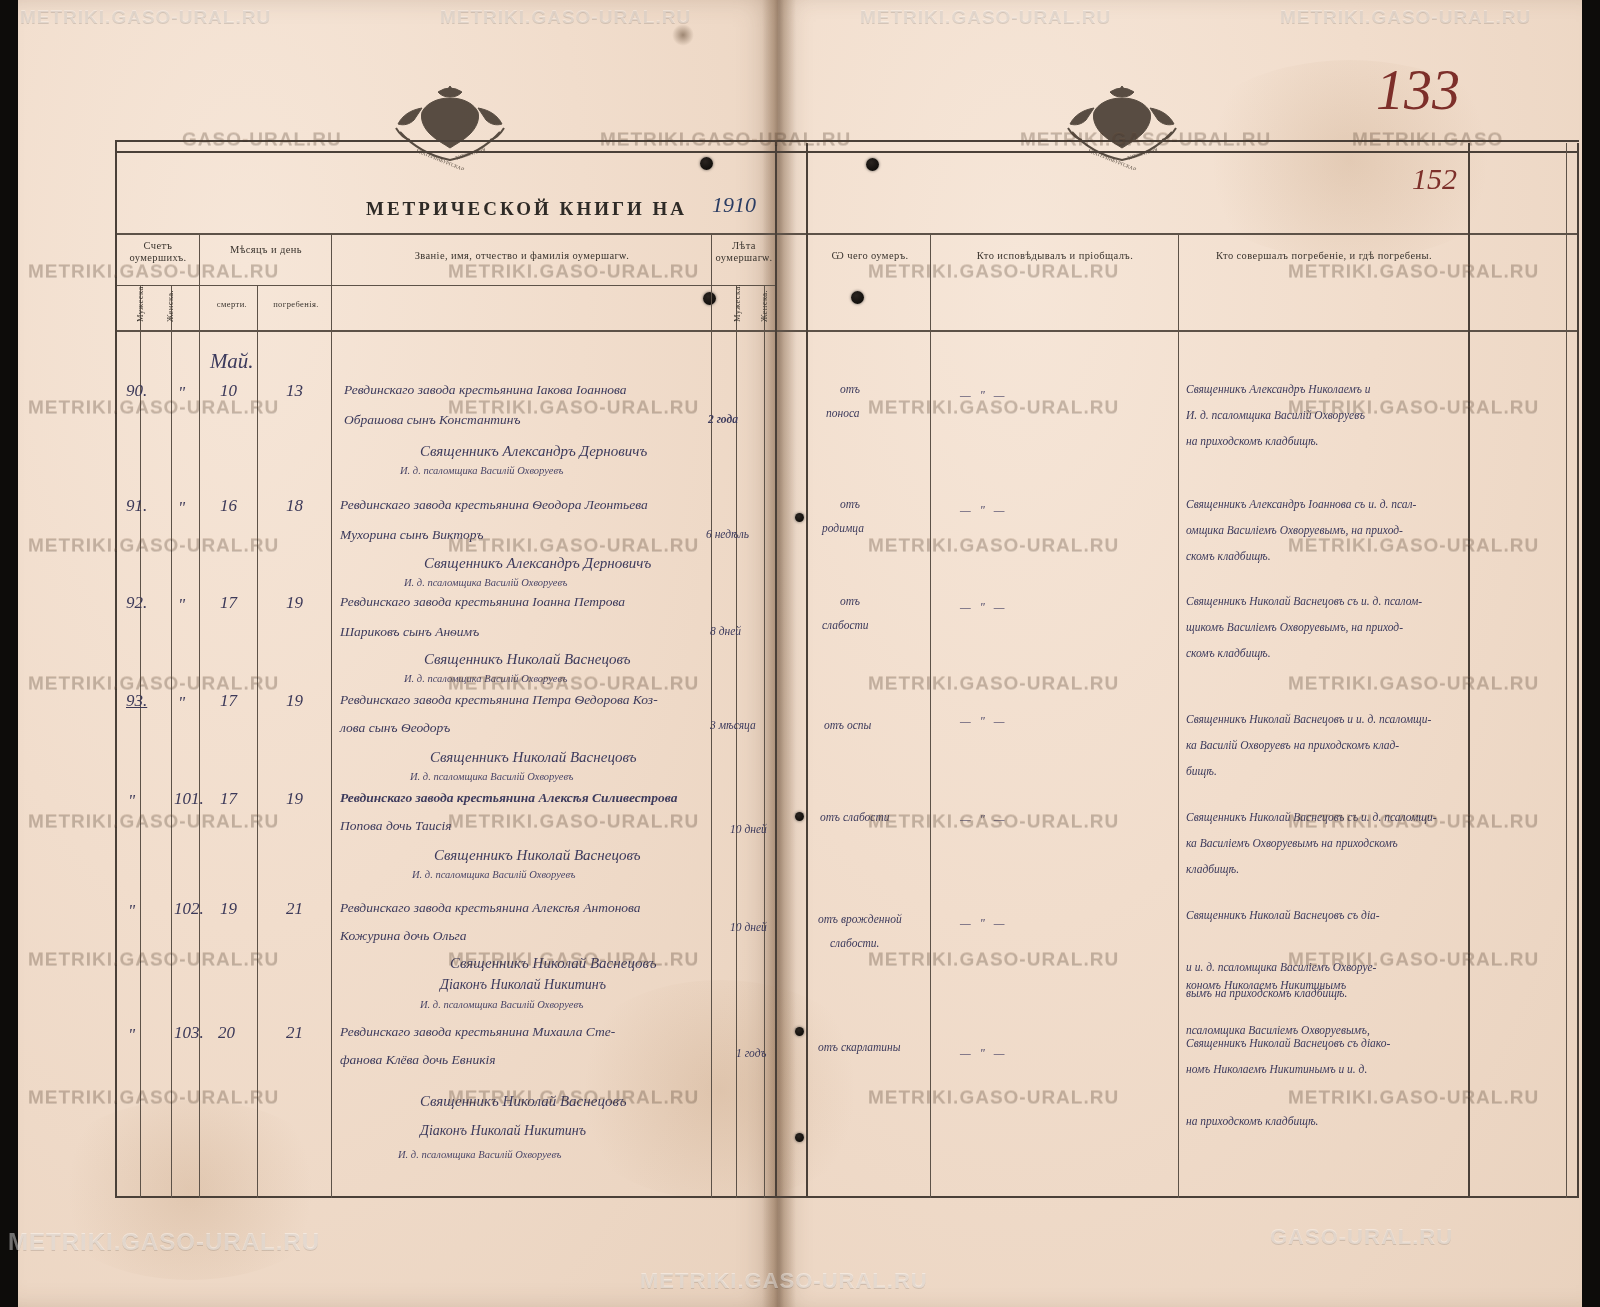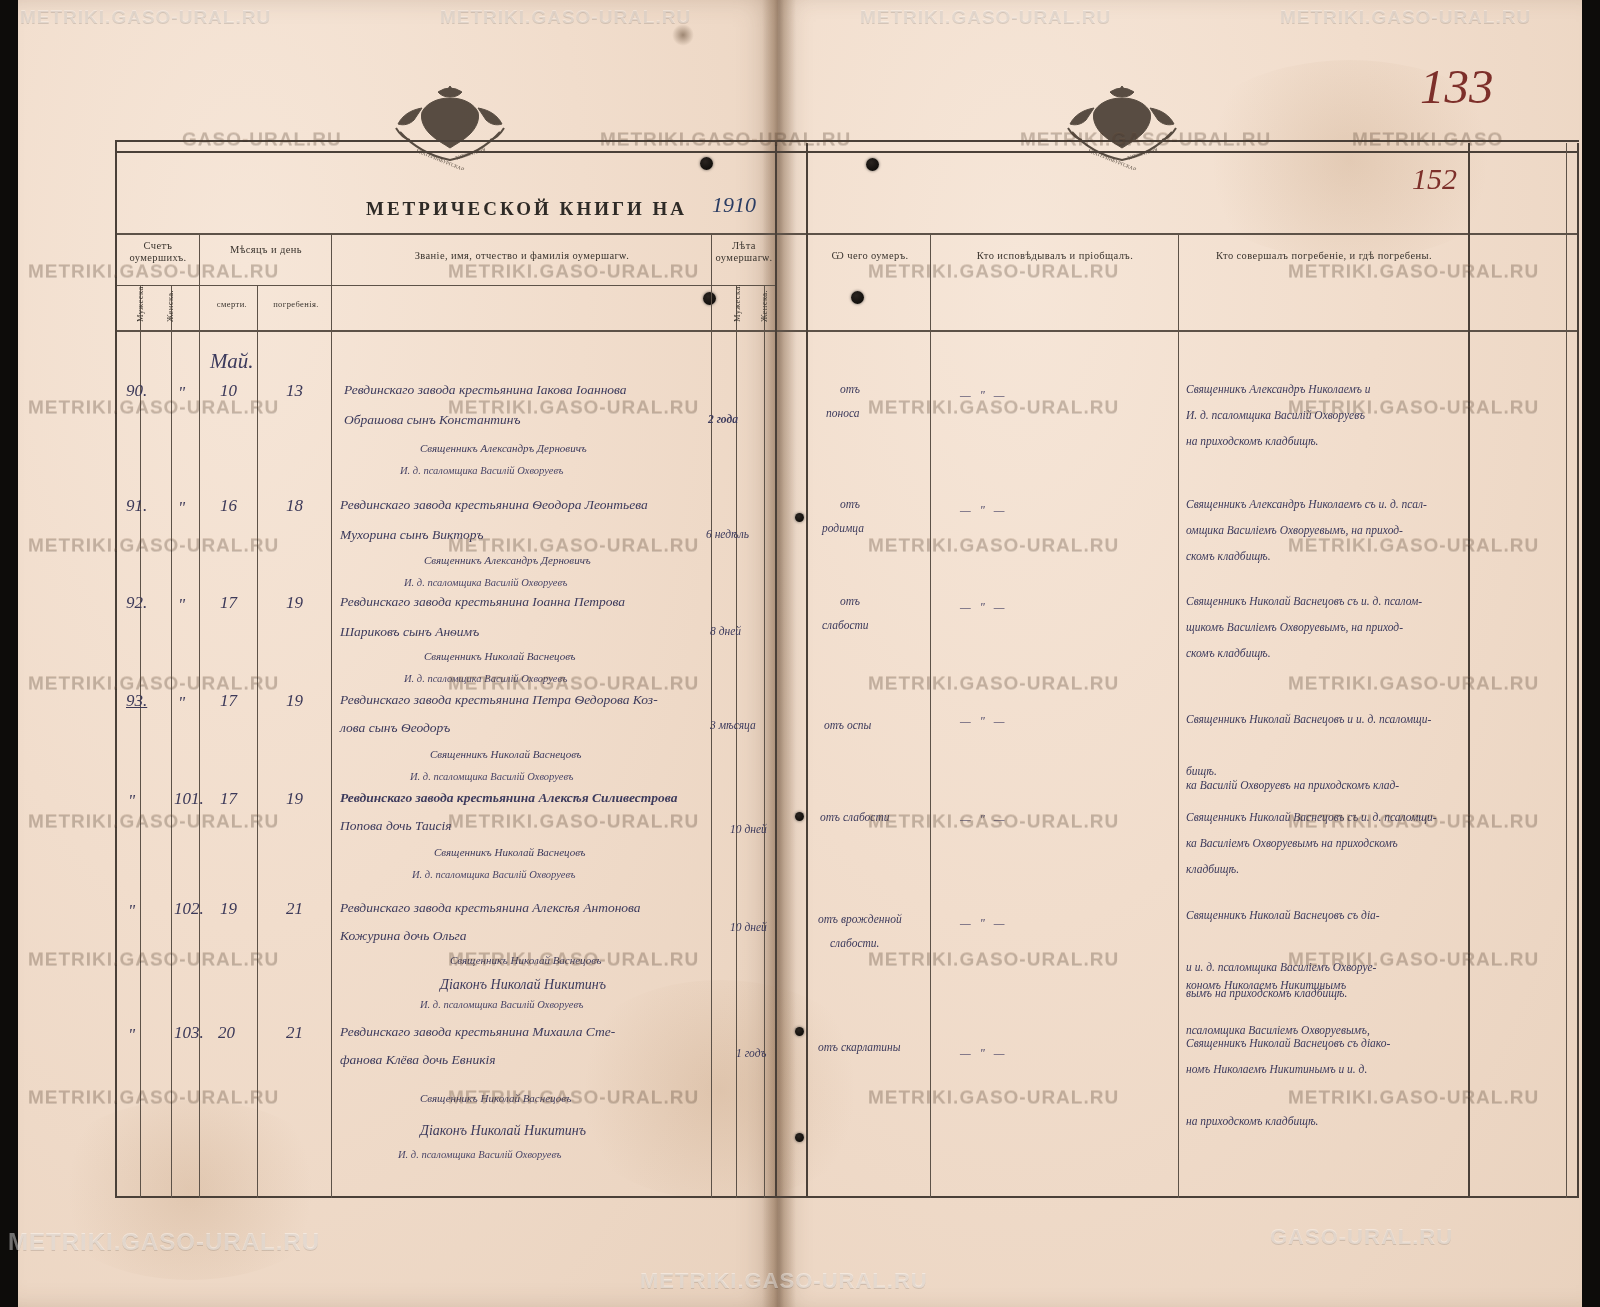--- a/index.html
+++ b/index.html
@@ -130,21 +130,21 @@
     position: absolute;
     font-family: "Liberation Serif", serif;
     font-style: italic;
     color: #3c3a5c;
     white-space: nowrap;
     line-height: 1.25;
   }
   .hw.num  { font-size: 17px; color: #3b3858; }
   .hw.month { font-size: 21px; }
   .hw.body { font-size: 13.5px; }
-  .hw.sig  { font-size: 11px; }
+  .hw.sig  { font-size: 15px; }
   .hw.sub  { font-size: 10.5px; color: #4a4668; }
   .hw.small { font-size: 11.5px; }
   .hw.dots { color: #4a4668; letter-spacing: 3px; font-size: 12px; }
 
   
   .crest {
     position: absolute;
     width: 120px;
     height: 92px;
     pointer-events: none;
@@ -218,21 +218,21 @@
   <div class="hole" style="left:700px;top:157px;"></div>
   <div class="hole" style="left:866px;top:158px;"></div>
   <div class="hole" style="left:703px;top:292px;"></div>
   <div class="hole" style="left:851px;top:291px;"></div>
   <div class="hole" style="left:795px;top:513px;width:9px;height:9px;"></div>
   <div class="hole" style="left:795px;top:812px;width:9px;height:9px;"></div>
   <div class="hole" style="left:795px;top:1027px;width:9px;height:9px;"></div>
   <div class="hole" style="left:795px;top:1133px;width:9px;height:9px;"></div>
   <div class="paper-stain" style="left:672px;top:24px;width:22px;height:22px;background:radial-gradient(circle,rgba(90,66,44,.55) 0%,rgba(90,66,44,0) 70%);"></div>
 
-  <div class="folio" style="left:1420px;top:58px;font-size:49px;">133</div>
+  <div class="folio" style="left:1376px;top:58px;font-size:56px;">133</div>
   <div class="folio" style="left:1412px;top:162px;font-size:30px;">152</div>
 
   <div class="hdr-title" style="left:366px;top:198px;">МЕТРИЧЕСКОЙ КНИГИ НА</div>
   <div class="hdr-year" style="left:712px;top:192px;">1910</div>
 
   <div class="rule" style="left:115px;top:140px;width:1464px;height:2px;"></div>
   <div class="rule" style="left:115px;top:151px;width:1464px;height:2px;"></div>
   <div class="rule thin" style="left:115px;top:233px;width:1464px;height:1.6px;"></div>
   <div class="rule thin" style="left:115px;top:285px;width:610px;height:1.4px;"></div>
   <div class="rule thin" style="left:712px;top:285px;width:64px;height:1.4px;"></div>
@@ -298,21 +298,21 @@
   <div class="hw num" style="left:220px;top:495px;">16</div>
   <div class="hw num" style="left:286px;top:495px;">18</div>
   <div class="hw body" style="left:340px;top:497px;">Ревдинскаго завода крестьянина Ѳеодора Леонтьева</div>
   <div class="hw body" style="left:340px;top:527px;">Мухорина сынъ Викторъ</div>
   <div class="hw sig" style="left:424px;top:554px;">Священникъ Александръ Дерновичъ</div>
   <div class="hw sub" style="left:404px;top:576px;">И. д. псаломщика Василій Охворуевъ</div>
   <div class="hw small" style="left:706px;top:527px;">6 недѣль</div>
   <div class="hw small" style="left:840px;top:497px;">отъ</div>
   <div class="hw small" style="left:822px;top:521px;">родимца</div>
   <div class="hw dots" style="left:960px;top:503px;">—   "   —</div>
-  <div class="hw small" style="left:1186px;top:497px;">Священникъ Александръ Николаемъ съ и. д. псал-</div>
+  <div class="hw small" style="left:1186px;top:497px;">Священникъ Александръ Іоаннова съ и. д. псал-</div>
   <div class="hw small" style="left:1186px;top:523px;">омщика Василіемъ Охворуевымъ, на приход-</div>
   <div class="hw small" style="left:1186px;top:549px;">скомъ кладбищѣ.</div>
 
   <div class="hw num" style="left:126px;top:592px;">92.</div>
   <div class="hw num" style="left:178px;top:594px;">"</div>
   <div class="hw num" style="left:220px;top:592px;">17</div>
   <div class="hw num" style="left:286px;top:592px;">19</div>
   <div class="hw body" style="left:340px;top:594px;">Ревдинскаго завода крестьянина Іоанна Петрова</div>
   <div class="hw body" style="left:340px;top:624px;">Шариковъ сынъ Анѳимъ</div>
   <div class="hw sig" style="left:424px;top:650px;">Священникъ Николай Васнецовъ</div>
@@ -331,21 +331,21 @@
   <div class="hw num" style="left:286px;top:690px;">19</div>
   <div class="hw body" style="left:340px;top:692px;">Ревдинскаго завода крестьянина Петра Ѳедорова Коз-</div>
   <div class="hw body" style="left:340px;top:720px;">лова сынъ Ѳеодоръ</div>
   <div class="hw sig" style="left:430px;top:748px;">Священникъ Николай Васнецовъ</div>
   <div class="hw sub" style="left:410px;top:770px;">И. д. псаломщика Василій Охворуевъ</div>
   <div class="hw small" style="left:710px;top:718px;">3 мѣсяца</div>
   <div class="hw small" style="left:824px;top:718px;">отъ оспы</div>
   <div class="hw small" style="left:824px;top:742px;"></div>
   <div class="hw dots" style="left:960px;top:714px;">—   "   —</div>
   <div class="hw small" style="left:1186px;top:712px;">Священникъ Николай Васнецовъ и и. д. псаломщи-</div>
-  <div class="hw small" style="left:1186px;top:738px;margin-top:40px;">ка Василій Охворуевъ на приходскомъ клад-</div>
+  <div class="hw small" style="left:1186px;top:738px;">ка Василій Охворуевъ на приходскомъ клад-</div>
   <div class="hw small" style="left:1186px;top:764px;">бищѣ.</div>
 
   <div class="hw num" style="left:128px;top:790px;">"</div>
   <div class="hw num" style="left:174px;top:788px;">101.</div>
   <div class="hw num" style="left:220px;top:788px;">17</div>
   <div class="hw num" style="left:286px;top:788px;">19</div>
   <div class="hw body" style="left:340px;top:790px;font-weight:bold;">Ревдинскаго завода крестьянина Алексѣя Силивестрова</div>
   <div class="hw body" style="left:340px;top:818px;">Попова дочь Таисія</div>
   <div class="hw sig" style="left:434px;top:846px;">Священникъ Николай Васнецовъ</div>
   <div class="hw sub" style="left:412px;top:868px;">И. д. псаломщика Василій Охворуевъ</div>

